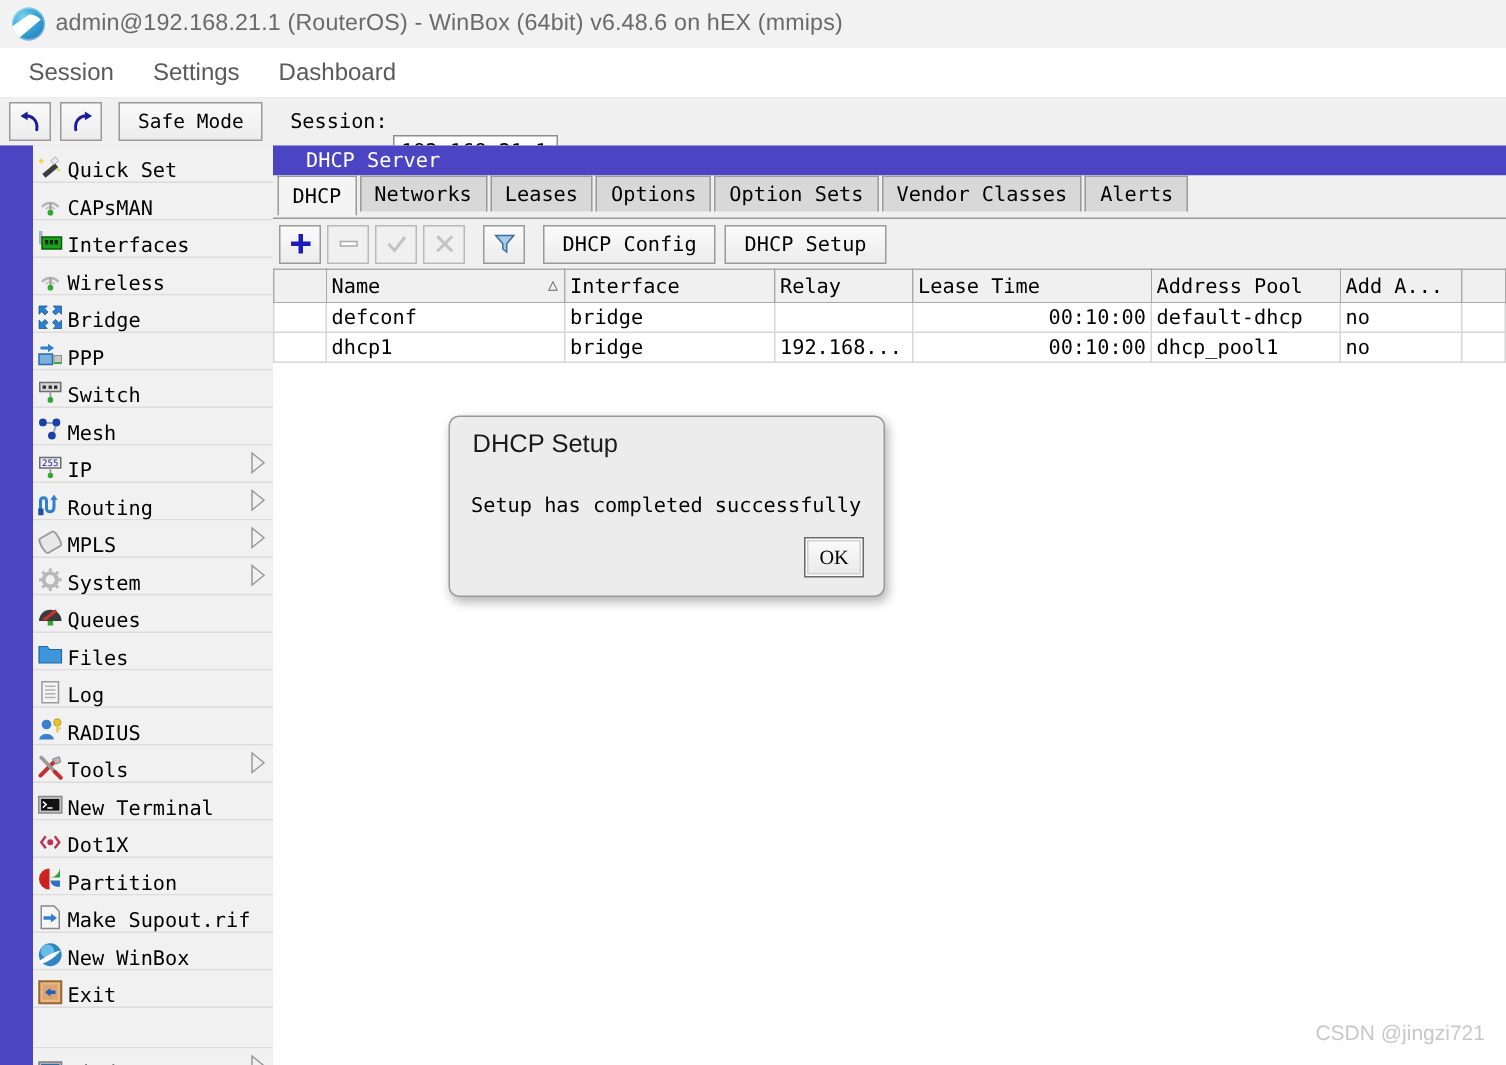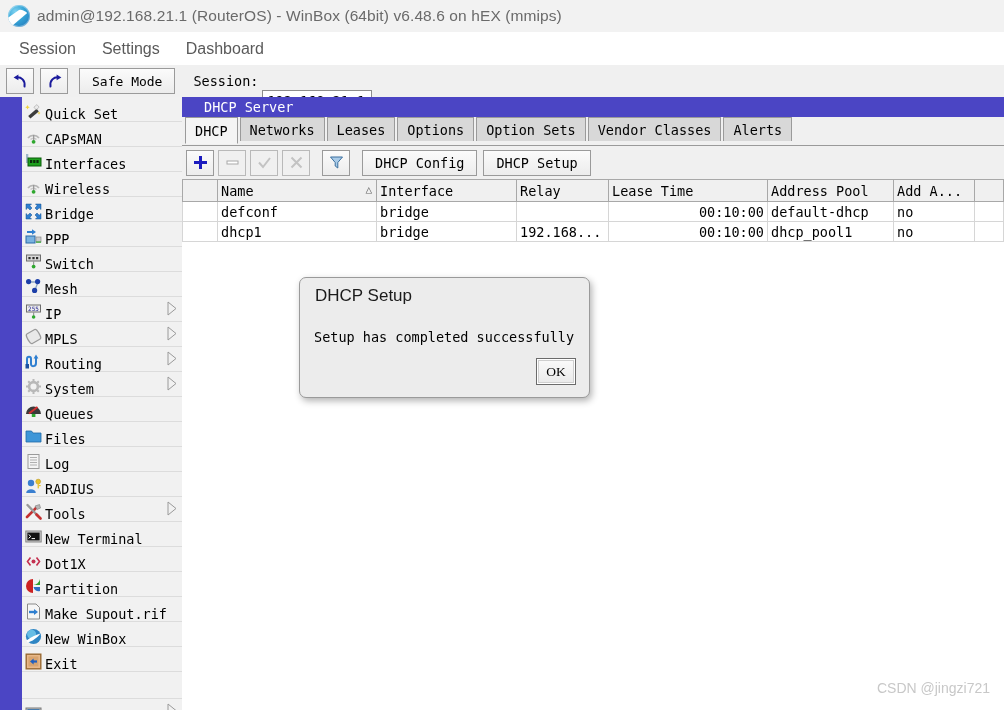--- a/index.html
+++ b/index.html
@@ -362,40 +362,40 @@
       <span class="arrow-wrap">
         <svg width="12" height="15" viewBox="0 0 12 15">
             <path d="M2 1 L10 7.5 L2 14 Z" fill="#f1f1f1" stroke="#9a9a9a" stroke-width="1"></path>
           </svg>
       </span>
     </div>
 
     <div class="menu-row">
       <span class="ico">
         <svg width="17" height="17" viewBox="0 0 17 17">
-          <path d="M4 3 L13 3 C15.5 3 15.5 14 13 14 L4 14 C1.5 14 1.5 3 4 3 Z" fill="#e8e8e8" stroke="#9a9a9a" stroke-width="1.3" transform="rotate(-30 8.5 8.5)"></path>
-        </svg>
-      </span>
-      <span class="label">MPLS</span>
+          <path d="M2 13 L2 6 C2 3 6 3 6 6 L6 11 C6 14 11 14 11 10 L11 4" stroke="#2f7fd0" stroke-width="2" fill="none"></path>
+          <path d="M8.6 5.4 L11 1.6 L13.4 5.4 Z" fill="#2f7fd0"></path>
+          <rect x="0.5" y="11" width="3.5" height="4.5" fill="#1c50a0"></rect>
+        </svg>
+      </span>
+      <span class="label">Routing</span>
       <span class="arrow-wrap">
         <svg width="12" height="15" viewBox="0 0 12 15">
             <path d="M2 1 L10 7.5 L2 14 Z" fill="#f1f1f1" stroke="#9a9a9a" stroke-width="1"></path>
           </svg>
       </span>
     </div>
 
     <div class="menu-row">
       <span class="ico">
         <svg width="17" height="17" viewBox="0 0 17 17">
-          <path d="M2 13 L2 6 C2 3 6 3 6 6 L6 11 C6 14 11 14 11 10 L11 4" stroke="#2f7fd0" stroke-width="2" fill="none"></path>
-          <path d="M8.6 5.4 L11 1.6 L13.4 5.4 Z" fill="#2f7fd0"></path>
-          <rect x="0.5" y="11" width="3.5" height="4.5" fill="#1c50a0"></rect>
-        </svg>
-      </span>
-      <span class="label">Routing</span>
+          <path d="M4 3 L13 3 C15.5 3 15.5 14 13 14 L4 14 C1.5 14 1.5 3 4 3 Z" fill="#e8e8e8" stroke="#9a9a9a" stroke-width="1.3" transform="rotate(-30 8.5 8.5)"></path>
+        </svg>
+      </span>
+      <span class="label">MPLS</span>
       <span class="arrow-wrap">
         <svg width="12" height="15" viewBox="0 0 12 15">
             <path d="M2 1 L10 7.5 L2 14 Z" fill="#f1f1f1" stroke="#9a9a9a" stroke-width="1"></path>
           </svg>
       </span>
     </div>
 
     <div class="menu-row">
       <span class="ico">
         <svg width="17" height="17" viewBox="0 0 17 17">

